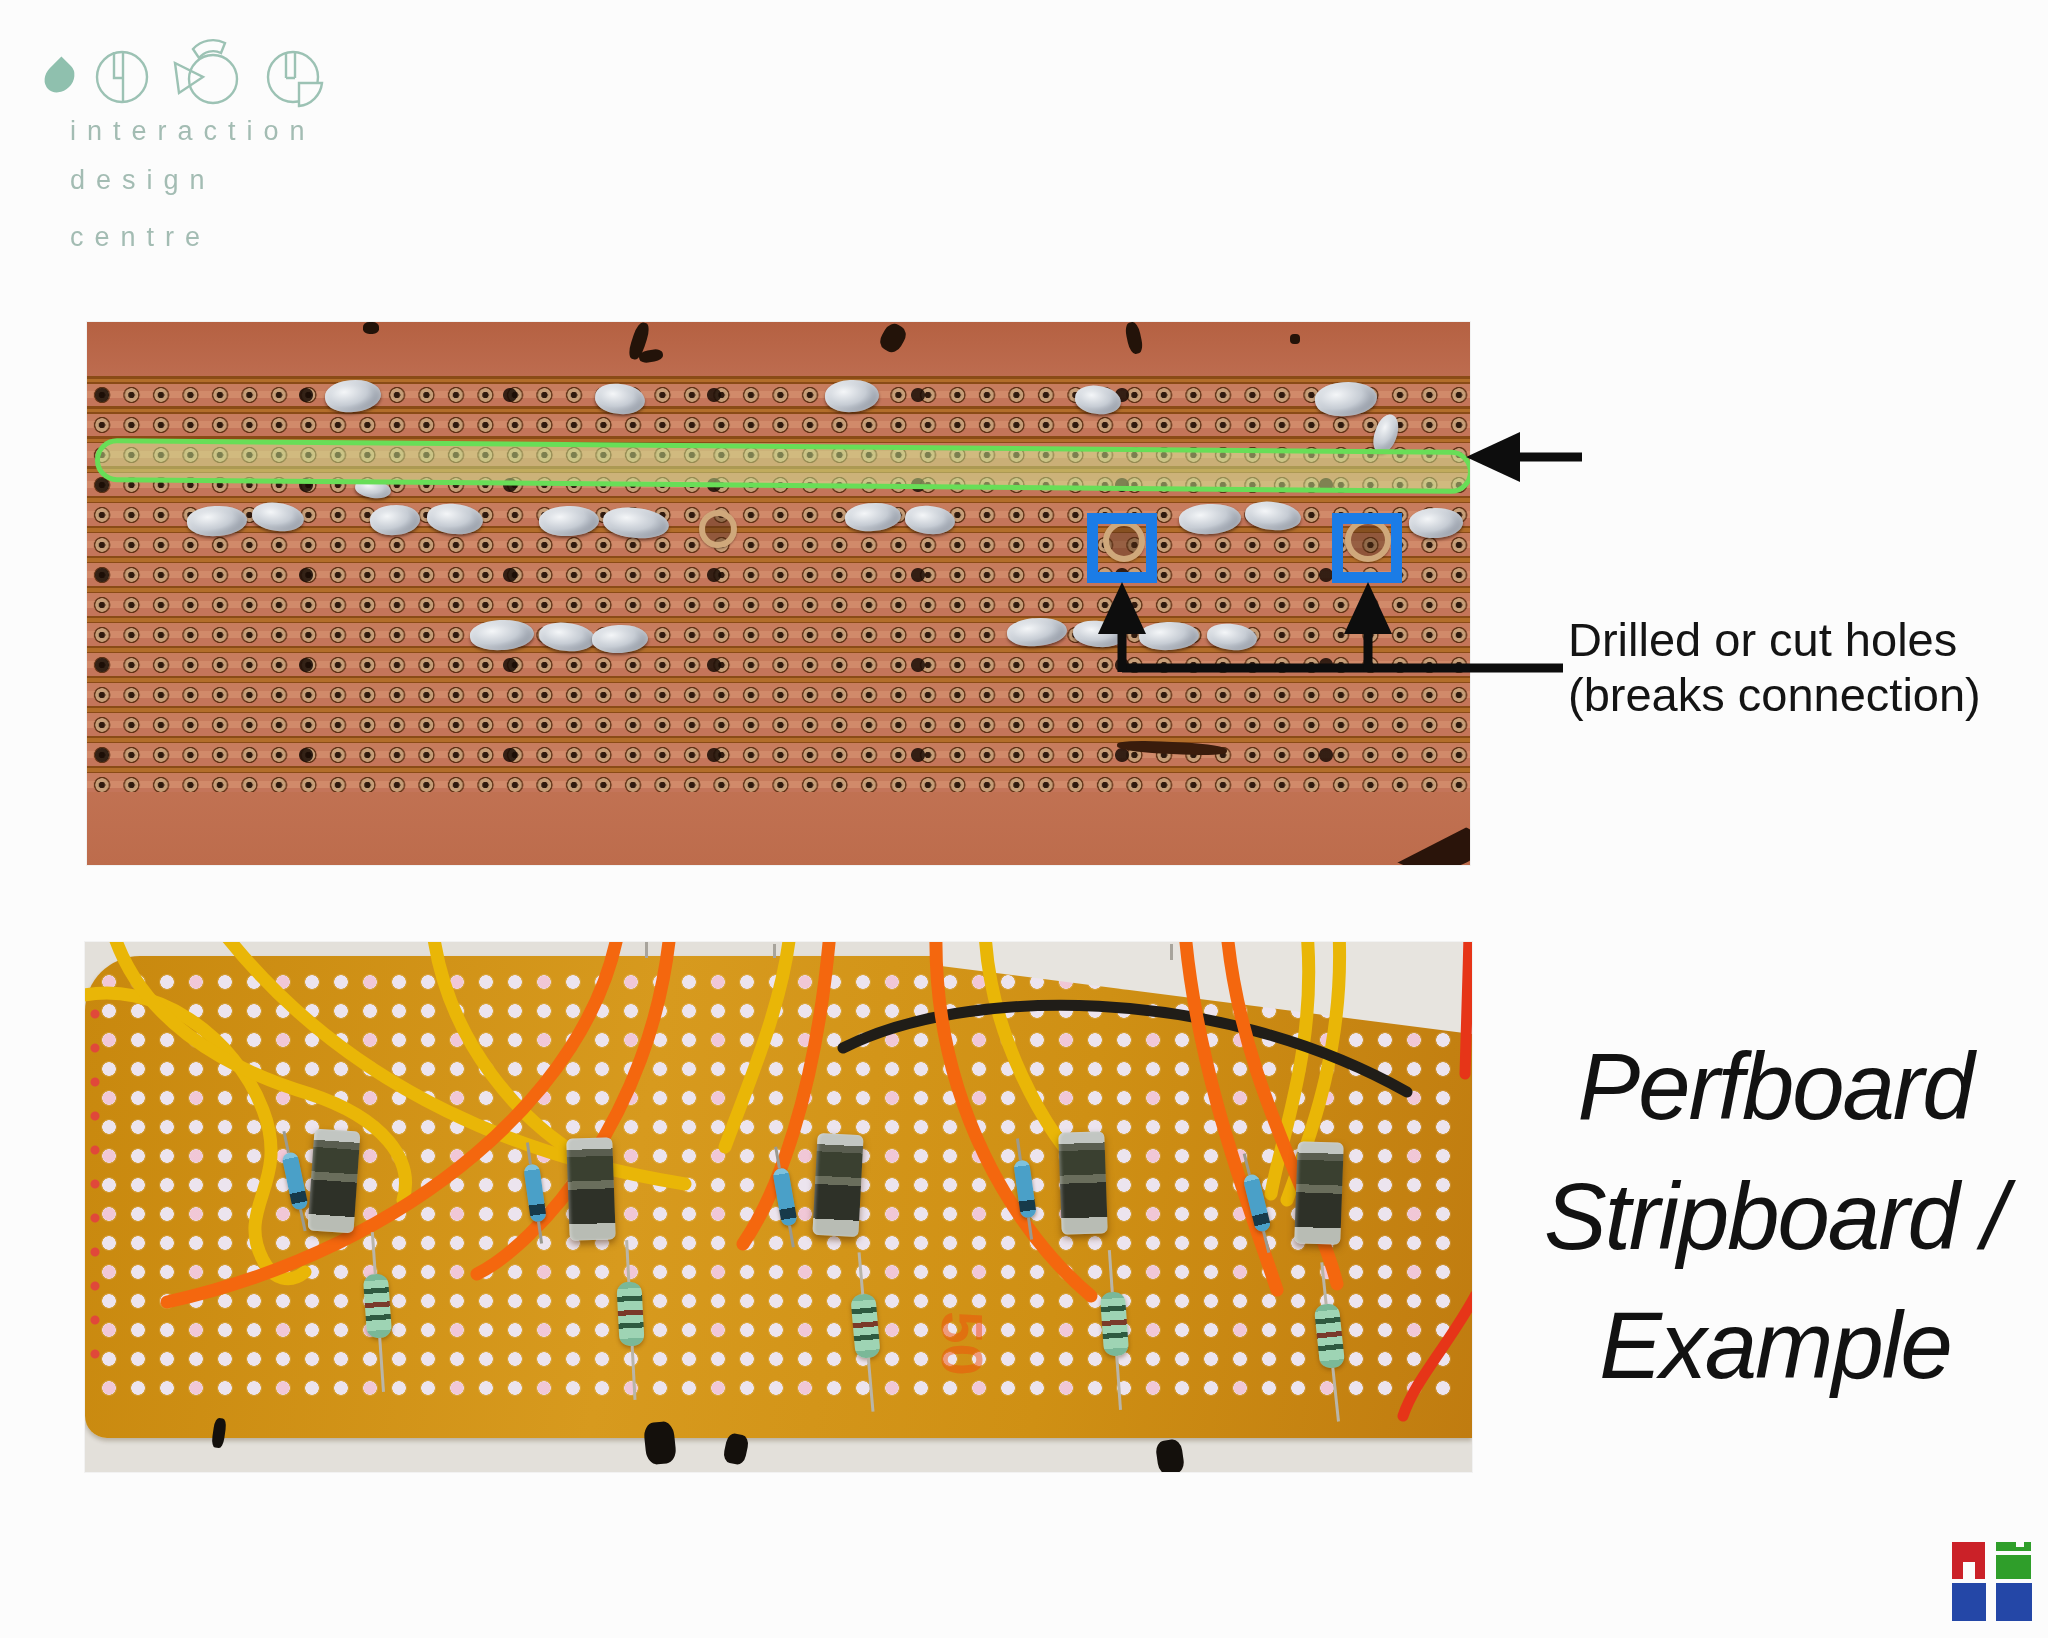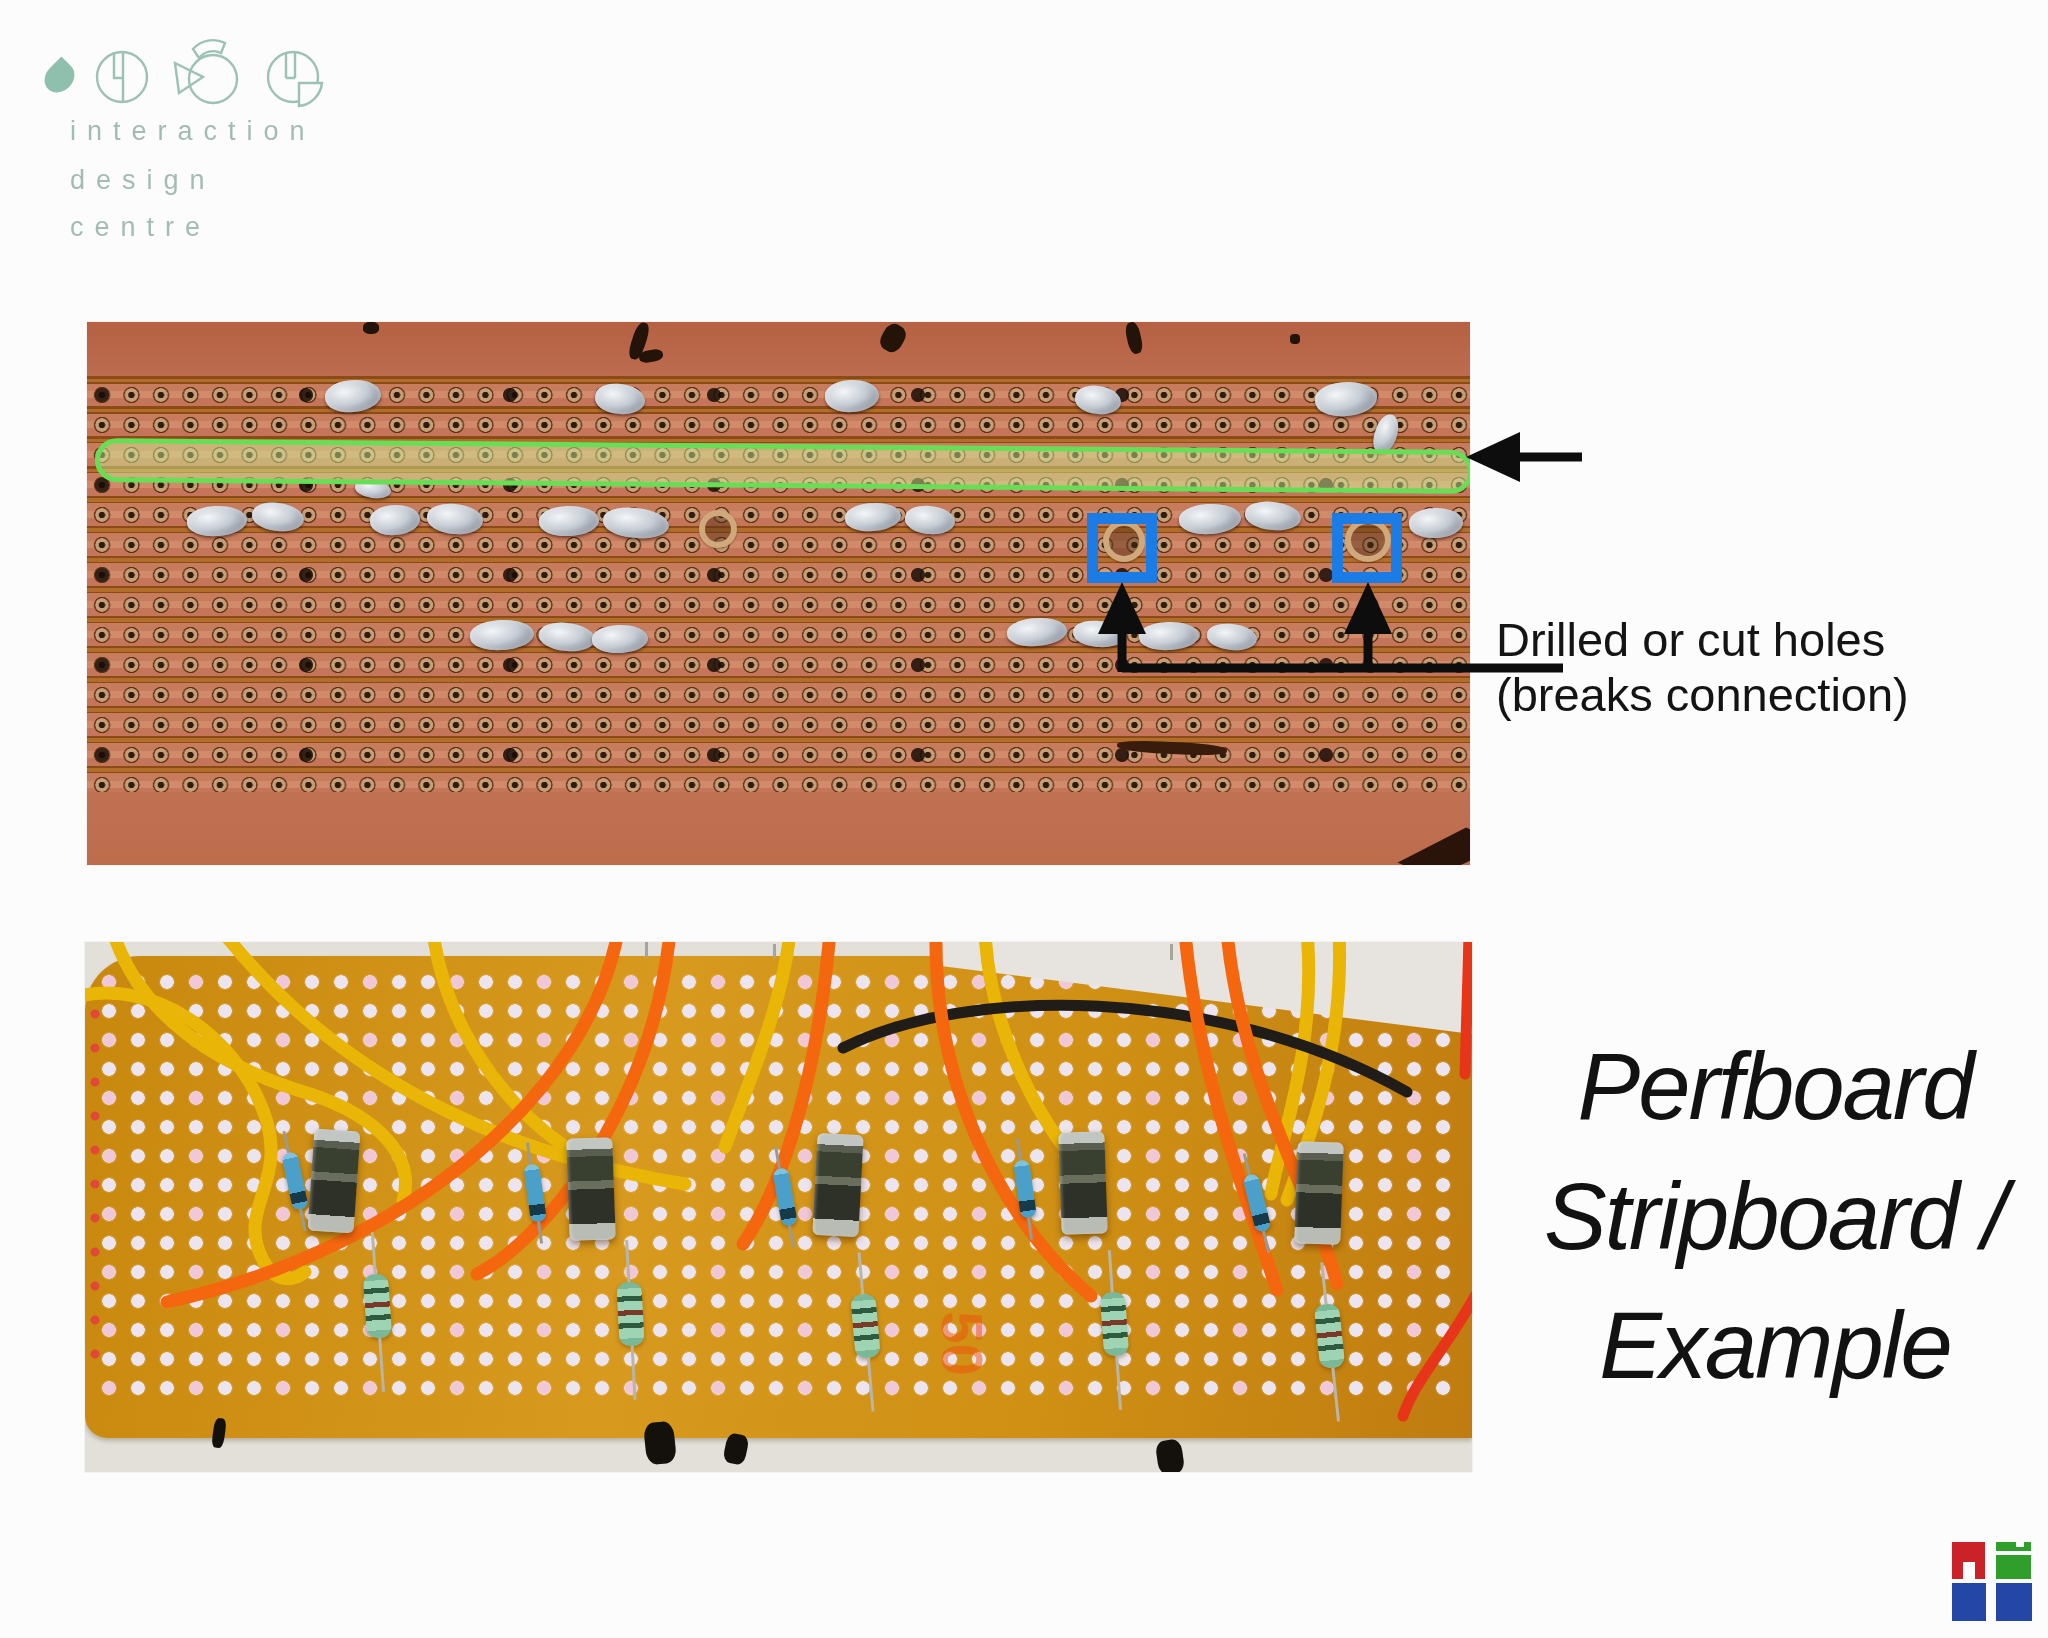--- a/index.html
+++ b/index.html
@@ -70,21 +70,21 @@
   .resistor::before,.resistor::after{content:"";position:absolute;left:11px;width:3px;background:#b9b5a8;}
   .resistor::before{top:-42px;height:42px;} .resistor::after{bottom:-54px;height:54px;}
   .pb-mark{position:absolute;background:#14100c;border-radius:35%;}
   .silkscreen{position:absolute;left:845px;top:368px;font-size:58px;font-weight:bold;
     color:rgba(240,80,10,.5);transform:rotate(90deg);}
 
   
   #annot-arrows{position:absolute;left:0;top:0;pointer-events:none;}
   .callout{position:absolute;color:#141414;font-size:47px;line-height:1.18;}
   #track-label{left:1480px;top:425px;width:340px;text-align:center;}
-  #holes-label{left:1496px;top:612px;width:470px;text-align:left;}
+  #holes-label{left:1568px;top:612px;width:470px;text-align:left;}
 
   
   #slide-title{position:absolute;left:1505px;top:1022px;width:540px;text-align:center;
     font-style:italic;font-size:94px;line-height:1.38;color:#121212;letter-spacing:-2px;}
 
   
   #ul-logo{position:absolute;left:1952px;top:1542px;width:82px;height:78px;}
   #ul-logo div{position:absolute;}
 </style>
 </head>
@@ -103,21 +103,21 @@
       <path d="M-34,-8 L-30,22 L-6,6 Z"></path>
       <path d="M-16,-22 A27,27 0 0 1 16,-28 L12,-18 A18,18 0 0 0 -10,-13 Z"></path>
     </svg>
     <svg class="logo-icon" style="left:244px" width="62" height="60" viewBox="-29 -29 62 60" fill="none" stroke="#9cc2b4" stroke-width="2.4">
       <circle cx="0" cy="0" r="25"></circle>
       <path d="M-7,-25 V1 M2,-25 V1 M-7,1 H2"></path>
       <path d="M6,6 H29 A26,26 0 0 1 6,29 Z" fill="#fcfcfc"></path>
     </svg>
     <div class="logo-text" style="top:96px">interaction</div>
     <div class="logo-text" style="top:145px">design</div>
-    <div class="logo-text" style="top:192px">centre</div>
+    <div class="logo-text" style="top:202px">centre</div>
   </div>
 
   <div id="stripboard" class="photo">
     <div class="sb-strips"></div>
     <div class="sb-holes"></div>
 
     <div class="mk" style="left:276px;top:0;width:16px;height:12px"></div>
     <div class="mk" style="left:545px;top:0;width:14px;height:38px;transform:rotate(18deg)"></div>
     <div class="mk" style="left:552px;top:28px;width:24px;height:12px;transform:rotate(-10deg)"></div>
     <div class="mk" style="left:795px;top:2px;width:22px;height:28px;transform:rotate(30deg)"></div>

